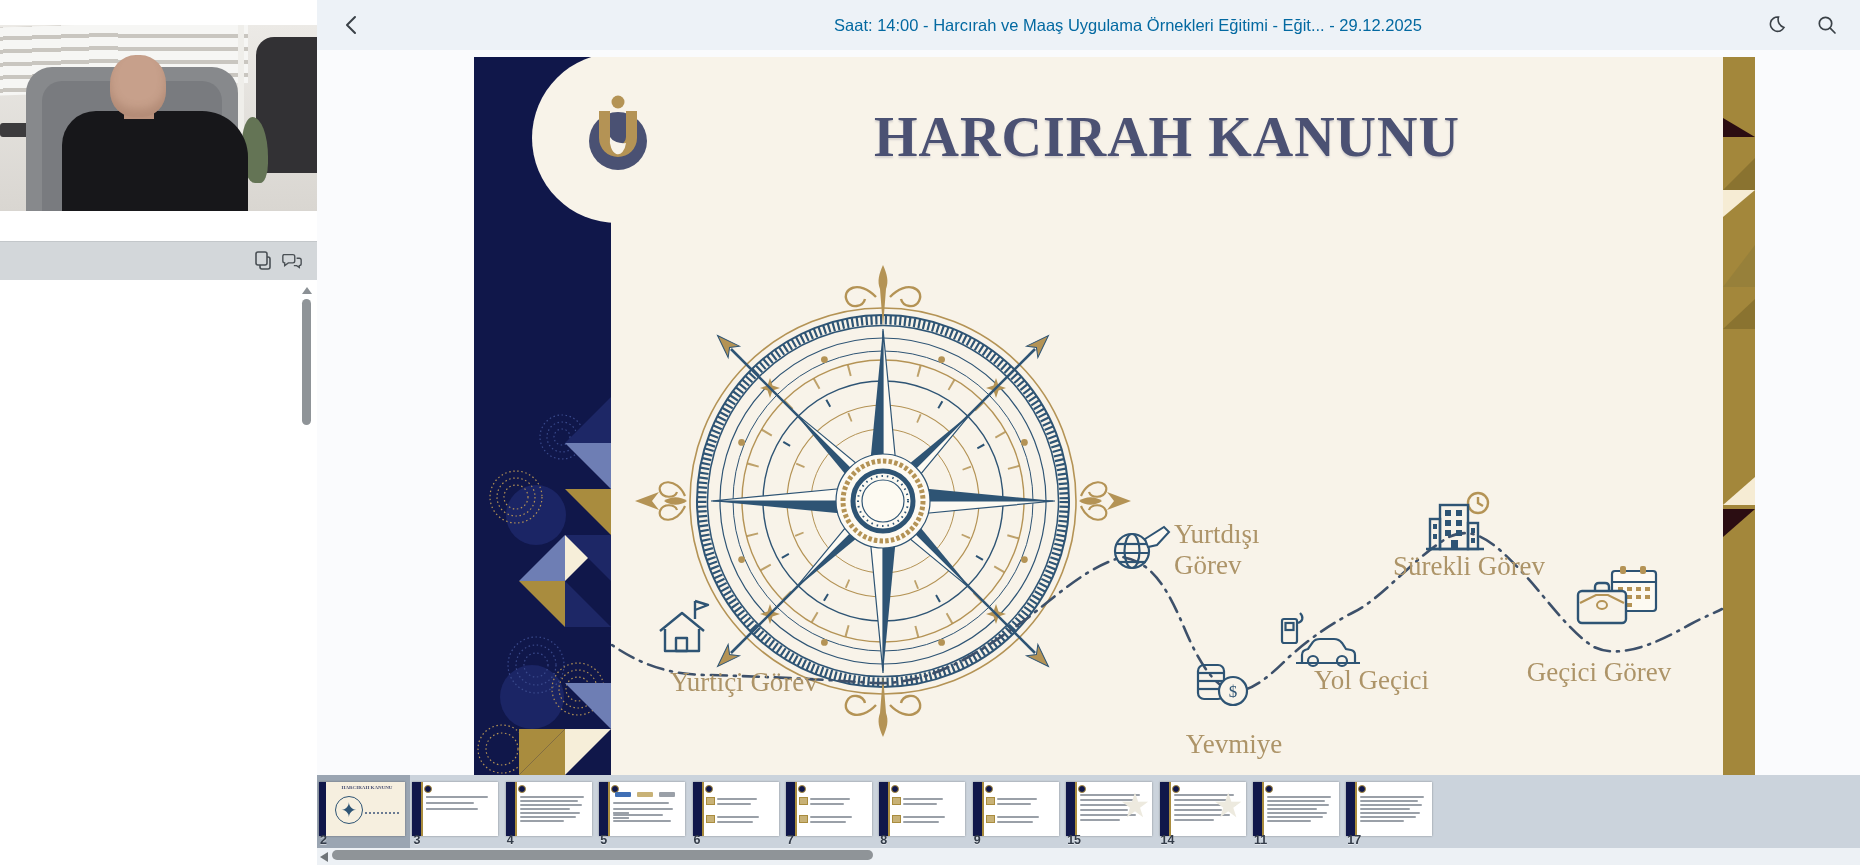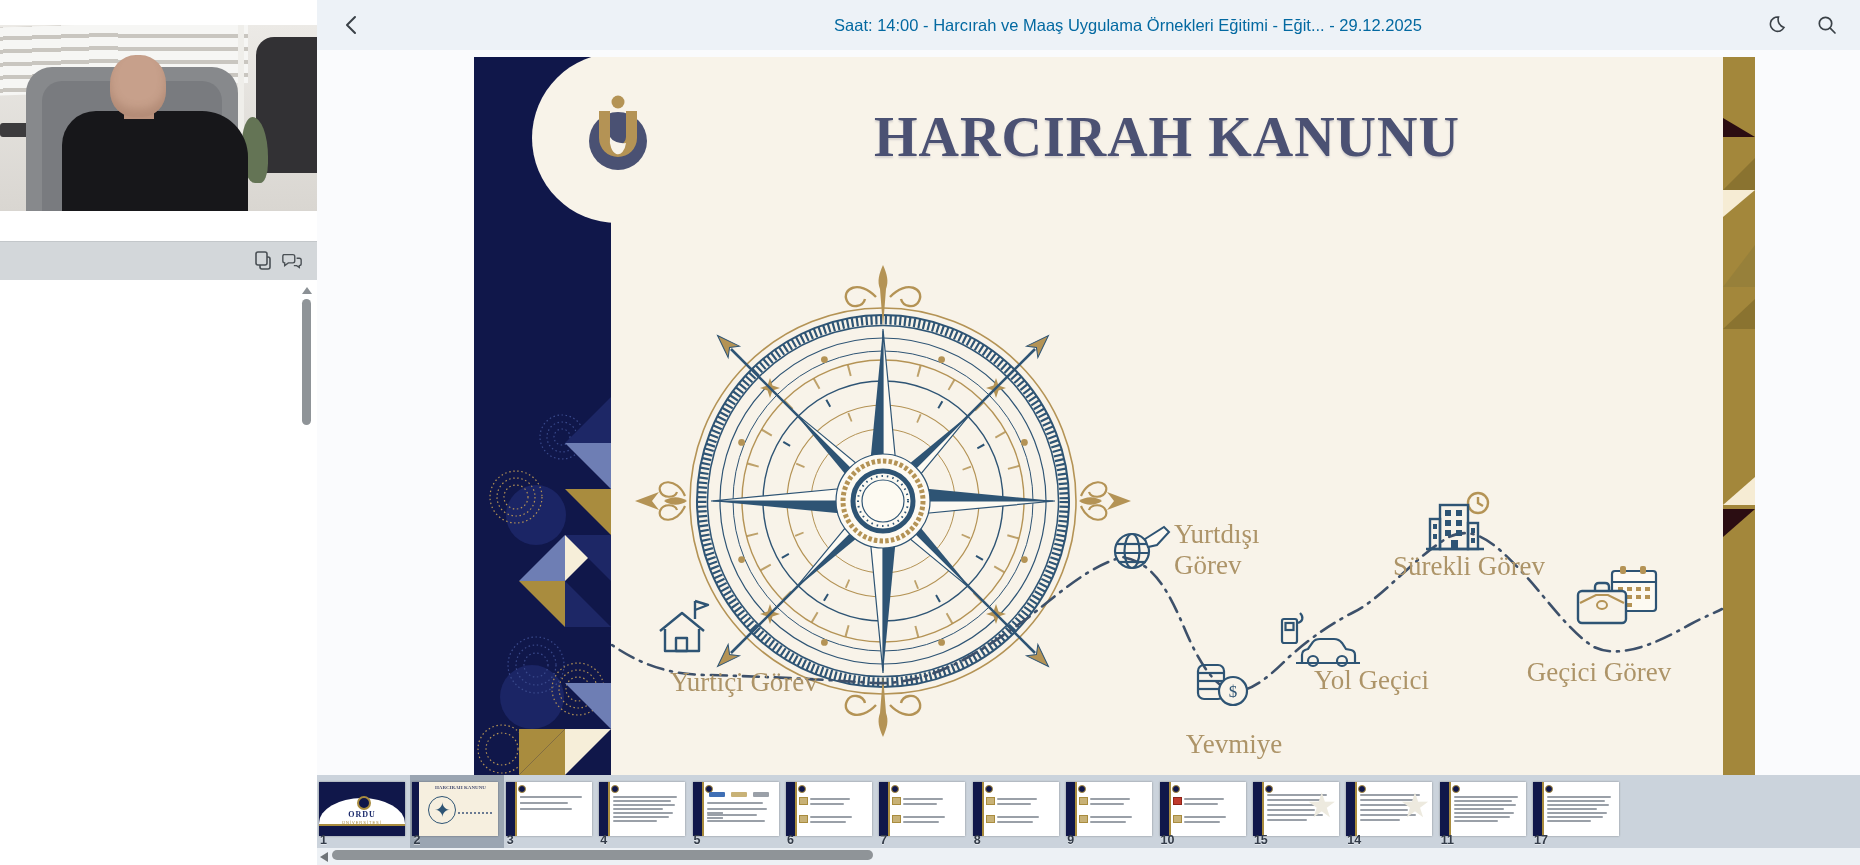--- a/index.html
+++ b/index.html
@@ -406,26 +406,21 @@
           <div>Yurtdışı</div>
           <div>Görev</div>
         </div>
         <div class="map-label lb-c" style="left:690px;top:672px;width:140px">Yevmiye</div>
         <div class="map-label" style="left:840px;top:608px">Yol Geçici</div>
         <div class="map-label lb-c" style="left:915px;top:494px;width:160px">Sürekli Görev</div>
         <div class="map-label lb-c" style="left:1040px;top:600px;width:170px">Geçici Görev</div>
       </div>
     </div>
 
-    <div class="filmstrip" id="filmstrip"><div class="cell"><div class="thumb t-cover cov">
-            <div class="cov-band"></div>
-            <div class="cov-logo"></div>
-            <div class="cov-t1">ORDU</div>
-            <div class="cov-t2">ÜNİVERSİTESİ</div>
-          </div><div class="tnum">1</div></div><div class="cell selected"><div class="thumb t-compass">
+    <div class="filmstrip" id="filmstrip"><div class="cell selected"><div class="thumb t-compass">
             <div class="mini-strip"></div>
             <div class="mini-title">HARCIRAH KANUNU</div>
             <div class="mini-compass">✦</div>
             <div class="mini-dots"></div>
           </div><div class="tnum">2</div></div><div class="cell"><div class="thumb t-bullets">
             <div class="side"></div>
             <div class="mini-logo"></div>
             <div class="ln" style="top: 14px; left: 14px; width: 62px;"></div>
             <div class="ln" style="top: 20px; left: 14px; width: 48px;"></div>
             <div class="ln" style="top: 26px; left: 14px; width: 40px;"></div>
@@ -485,30 +480,21 @@
             <div class="sq" style="left: 13px; top: 33px;"></div>
           </div><div class="tnum">8</div></div><div class="cell"><div class="thumb t-icons">
             <div class="side"></div>
             <div class="mini-logo"></div>
             <div class="ln" style="top: 16px; left: 24px; width: 40px;"></div>
             <div class="ln" style="top: 21px; left: 24px; width: 34px;"></div>
             <div class="ln" style="top: 34px; left: 24px; width: 42px;"></div>
             <div class="ln" style="top: 39px; left: 24px; width: 36px;"></div>
             <div class="sq" style="left: 13px; top: 15px;"></div>
             <div class="sq" style="left: 13px; top: 33px;"></div>
-          </div><div class="tnum">9</div></div><div class="cell"><div class="thumb t-icons-red">
-            <div class="side"></div>
-            <div class="mini-logo"></div>
-            <div class="ln" style="top: 16px; left: 24px; width: 40px;"></div>
-            <div class="ln" style="top: 21px; left: 24px; width: 34px;"></div>
-            <div class="ln" style="top: 34px; left: 24px; width: 42px;"></div>
-            <div class="ln" style="top: 39px; left: 24px; width: 36px;"></div>
-            <div class="sq red" style="left: 13px; top: 15px;"></div>
-            <div class="sq" style="left: 13px; top: 33px;"></div>
-          </div><div class="tnum">10</div></div><div class="cell"><div class="thumb t-star">
+          </div><div class="tnum">9</div></div><div class="cell"><div class="thumb t-star">
             <div class="side"></div>
             <div class="mini-logo"></div>
             <div class="ln" style="top: 12px; left: 14px; width: 60px;"></div>
             <div class="ln" style="top: 17px; left: 14px; width: 54px;"></div>
             <div class="ln" style="top: 22px; left: 14px; width: 62px;"></div>
             <div class="ln" style="top: 27px; left: 14px; width: 48px;"></div>
             <div class="ln" style="top: 32px; left: 14px; width: 56px;"></div>
             <div class="ln" style="top: 37px; left: 14px; width: 40px;"></div>
             <div class="wstar">★</div>
           </div><div class="tnum">15</div></div><div class="cell"><div class="thumb t-star">

